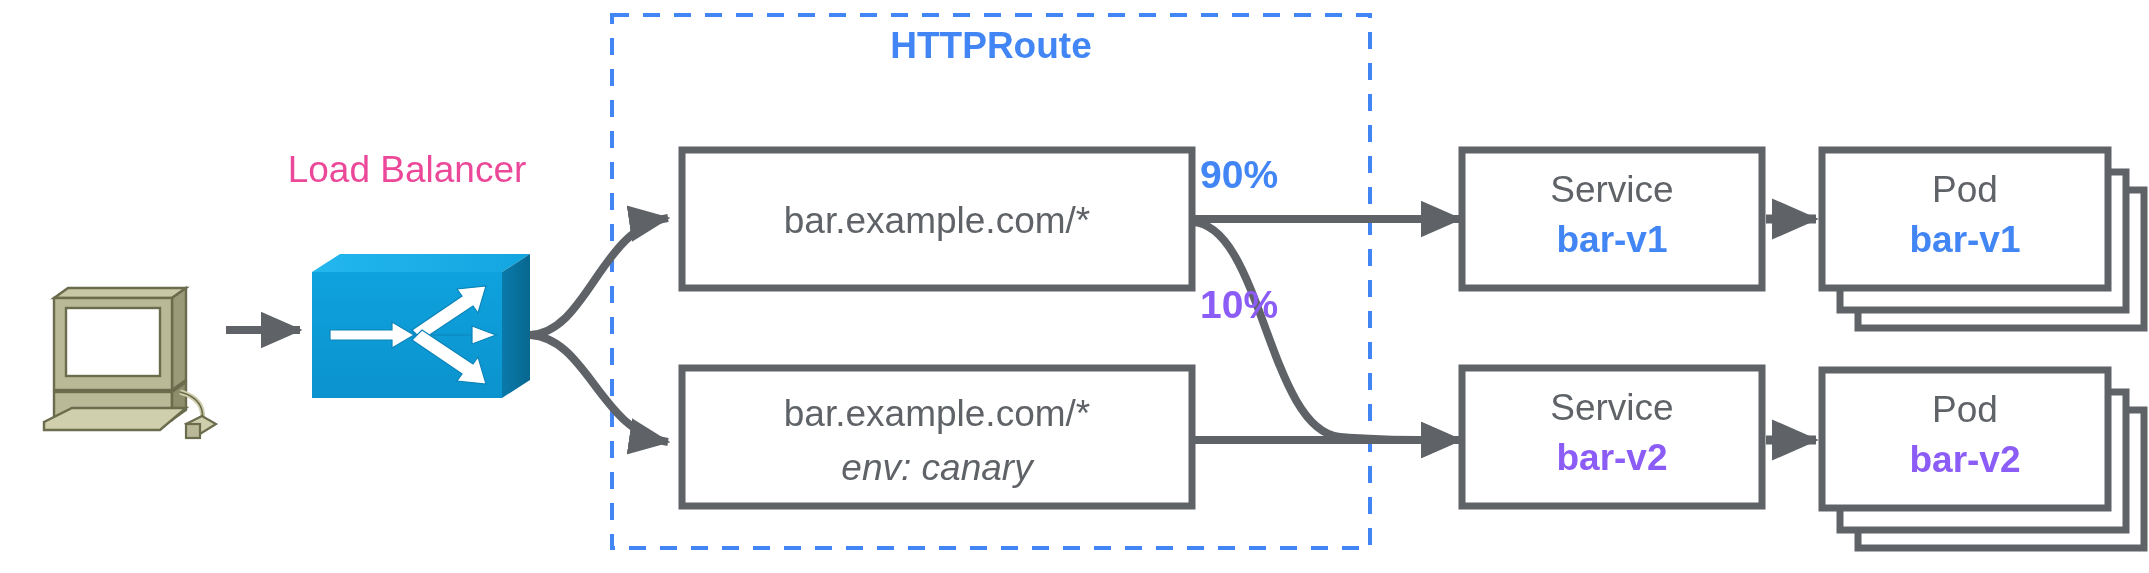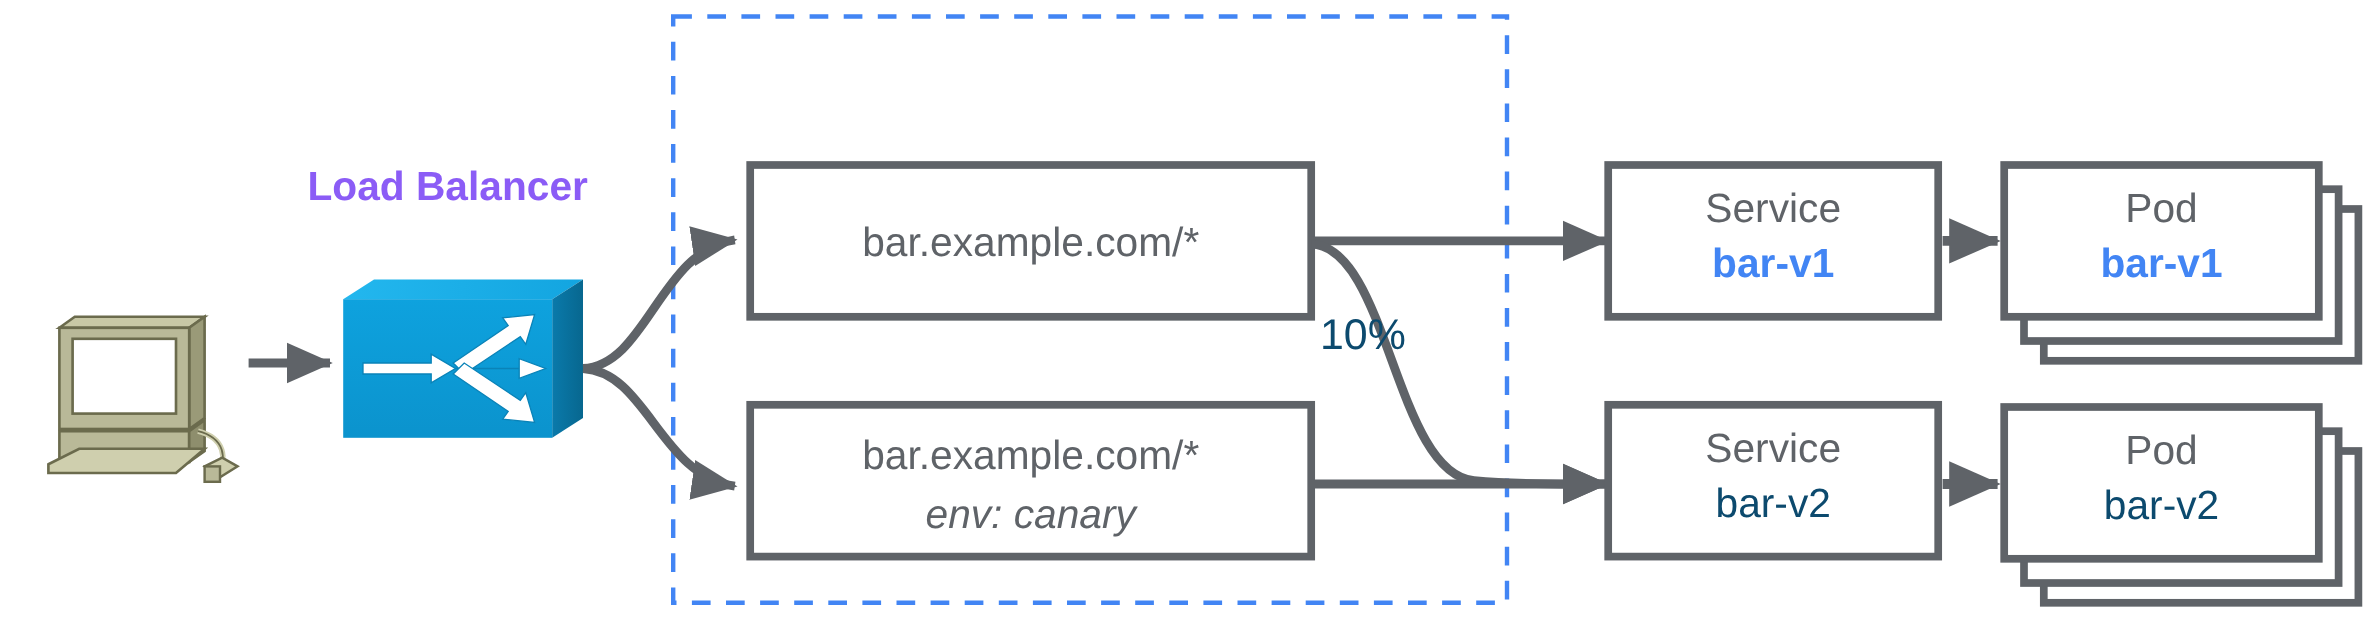--- a/index.html
+++ b/index.html
@@ -24,24 +24,24 @@
     width: 2149px;
     height: 573px;
   }
   .lbl {
     position: absolute;
     text-align: center;
     line-height: 1.18;
     white-space: nowrap;
     pointer-events: none;
   }
-  .grey-strong { color: #8b5cf6; font-weight: 700; }
+  .grey-strong { color: #ec4899; font-weight: 400; }
   .grey-reg    { color: #5f6368; font-weight: 400; }
   .blue-bold   { color: #4285f4; font-weight: 700; }
-  .green-bold  { color: #0c4a6e; font-weight: 400; }
+  .green-bold  { color: #8b5cf6; font-weight: 700; }
 </style>
 </head>
 <body>
 
 <div id="canvas">
 
   <svg id="vec" viewBox="0 0 2149 573">
     <defs>
       <marker id="arrowGrey" viewBox="0 0 10 10" refX="9.4" refY="5" markerWidth="5.2" markerHeight="5.2" orient="auto-start-reverse">
         <path d="M 0 0.6 L 10 5 L 0 9.4 z" fill="#5f6368"></path>
@@ -123,28 +123,30 @@
 
     <g>
       <rect x="1858" y="410" width="286" height="138" fill="#ffffff" stroke="#5f6368" stroke-width="7"></rect>
       <rect x="1840" y="392" width="286" height="138" fill="#ffffff" stroke="#5f6368" stroke-width="7"></rect>
       <rect x="1822" y="370" width="286" height="138" fill="#ffffff" stroke="#5f6368" stroke-width="7"></rect>
     </g>
   </svg>
 
   <div class="lbl grey-strong" style="left:256px; top:148px; width:302px; font-size:37px;">Load Balancer</div>
 
+  <div class="lbl blue-bold" style="left:841px; top:24px; width:300px; font-size:37px;">HTTPRoute</div>
 
 
   <div class="lbl grey-reg" style="left:682px; top:199px; width:510px; font-size:37px;">bar.example.com/*</div>
 
   <div class="lbl grey-reg" style="left:682px; top:392px; width:510px; font-size:37px;">bar.example.com/*</div>
 
   <div class="lbl grey-reg" style="left:682px; top:446px; width:510px; font-size:37px;font-style:italic;">env: canary</div>
 
+  <div class="lbl blue-bold" style="left:1200px; top:152px; width:160px; text-align:left; font-size:39px;">90%</div>
 
   <div class="lbl green-bold" style="left:1200px; top:282px; width:160px; text-align:left; font-size:39px;">10%</div>
 
   <div class="lbl grey-reg" style="left:1462px; top:168px; width:300px; font-size:37px;">Service</div>
   <div class="lbl blue-bold" style="left:1462px; top:218px; width:300px; font-size:37px;">bar-v1</div>
 
   <div class="lbl grey-reg" style="left:1462px; top:386px; width:300px; font-size:37px;">Service</div>
   <div class="lbl green-bold" style="left:1462px; top:436px; width:300px; font-size:37px;">bar-v2</div>
 
   <div class="lbl grey-reg" style="left:1822px; top:168px; width:286px; font-size:37px;">Pod</div>

